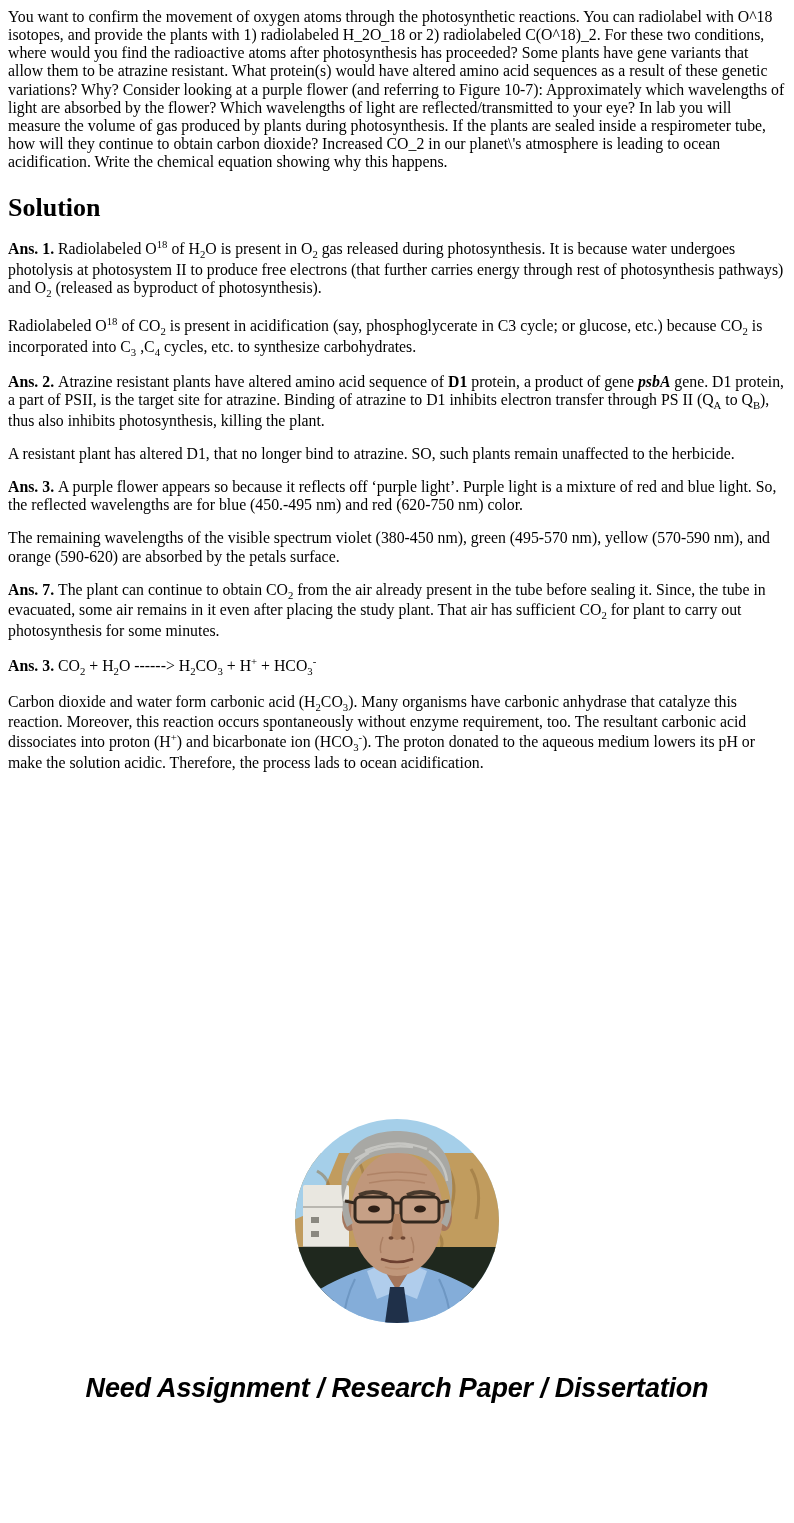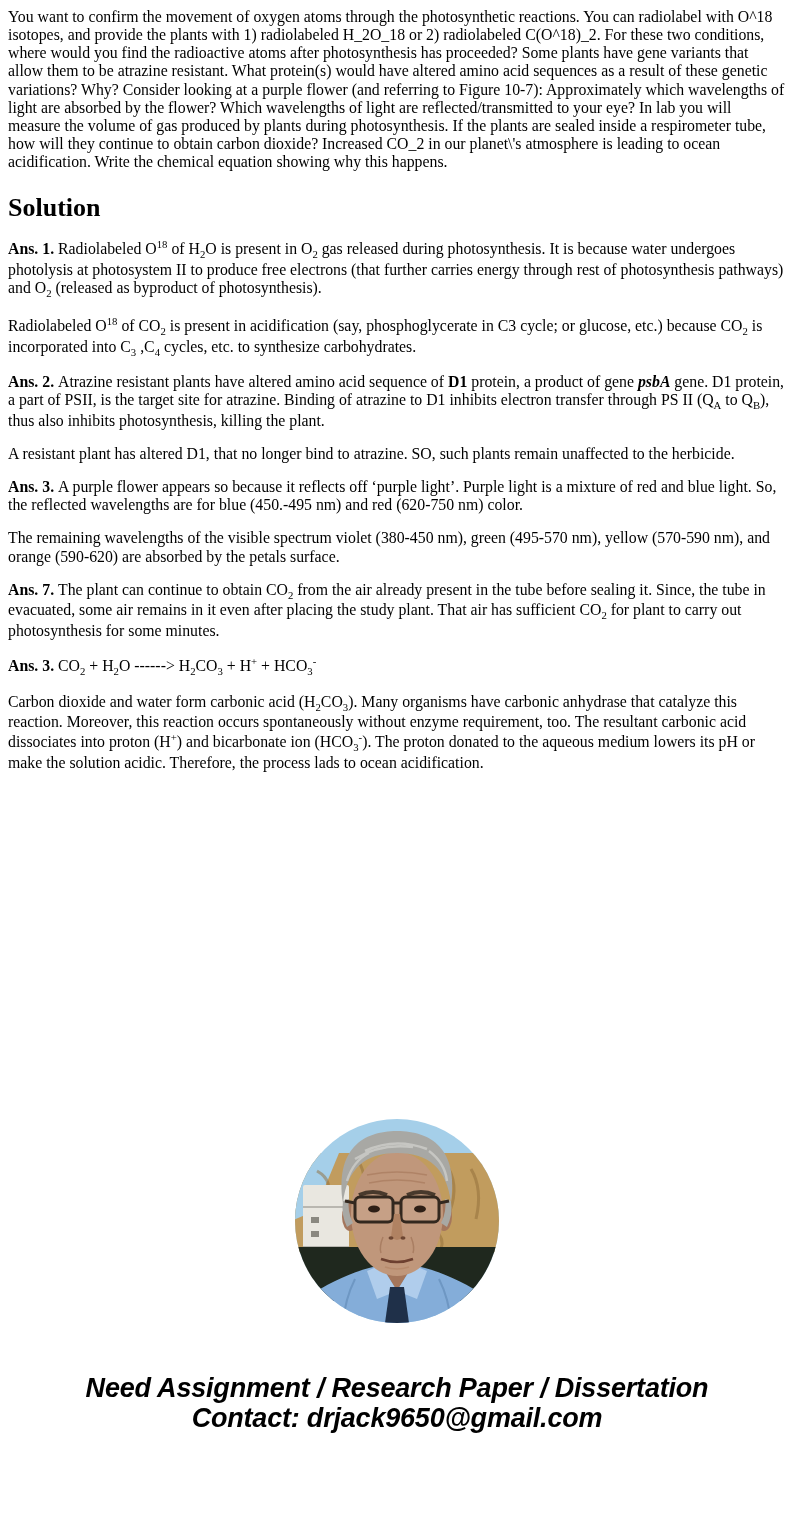--- a/index.html
+++ b/index.html
@@ -91,16 +91,15 @@
         <ellipse cx="108" cy="119" rx="2.5" ry="1.8" fill="#6d4632"></ellipse>
         <path d="M 88 118 Q 84 128 86 134 M 116 118 Q 120 128 118 134" stroke="#a07458" stroke-width="1.5" fill="none" opacity="0.7"></path>
         <path d="M 86 140 Q 102 146 118 140" stroke="#6d4030" stroke-width="2.5" fill="none"></path>
         <path d="M 90 148 Q 102 152 114 148" stroke="#b08262" stroke-width="1.5" fill="none" opacity="0.6"></path>
       </g>
     </svg>
   </div>
 
   <div class="footer">
     <div>Need Assignment / Research Paper / Dissertation</div>
-    <div>Contact: drjack9650@gmail.com</div>
   </div>
 
 </div>
 
 </body></html>

